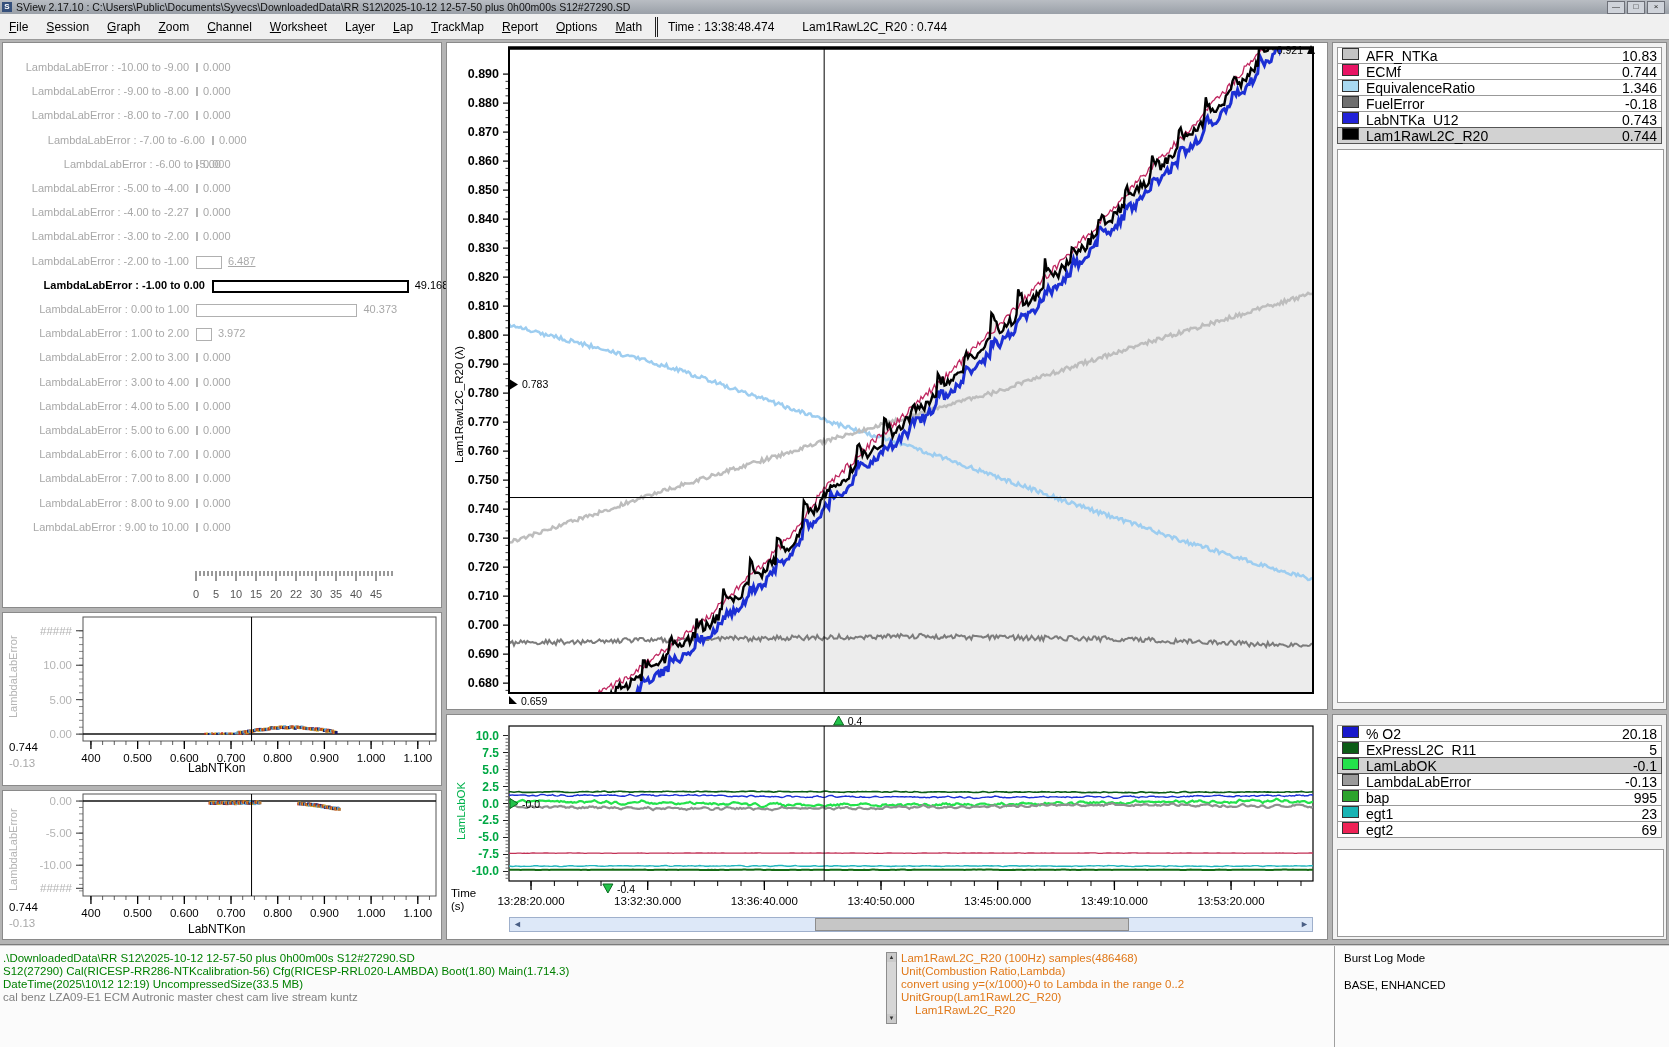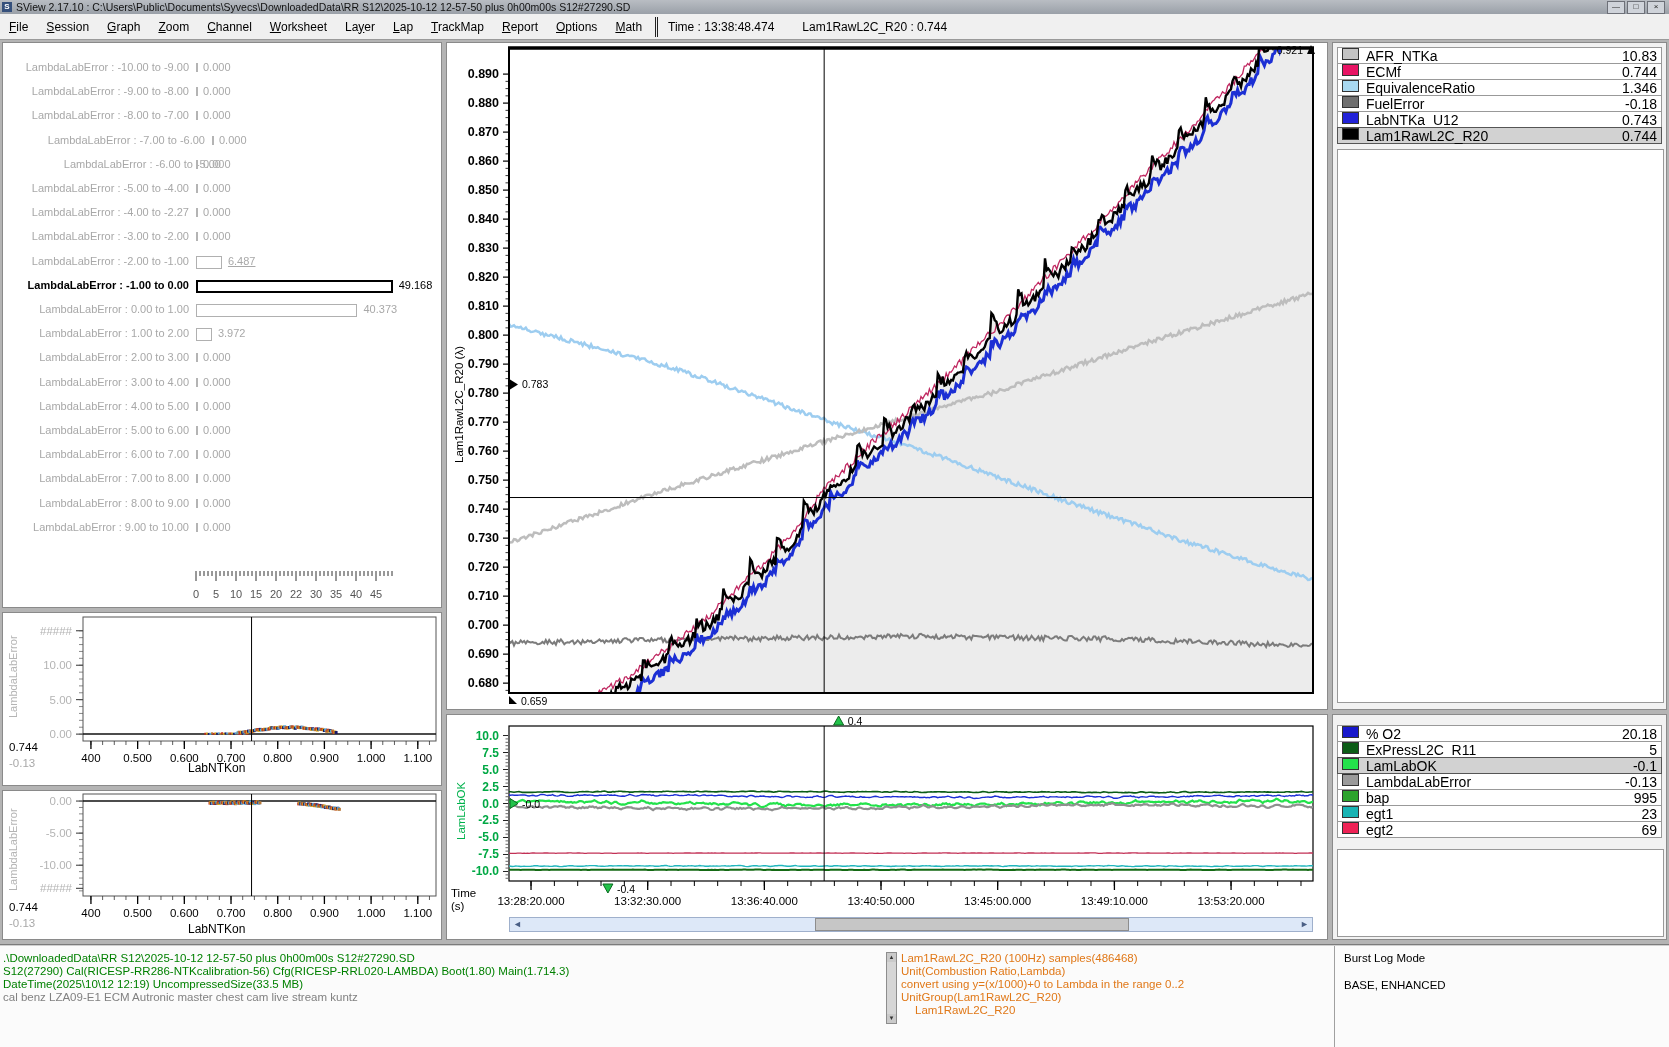--- a/index.html
+++ b/index.html
@@ -128,21 +128,21 @@
       <div class="abs" style="left: 0px; top: 183.4px; width: 438px; height: 22px;">
         <div class="hist-label" style="left: 0px; top: 4px;">LambdaLabError : -3.00 to -2.00</div>
         <div class="hist-zero" style="left: 193px; top: 6px;"></div>
         <div class="hist-val" style="left: 200px; top: 4px;">0.000</div>
       </div>
       <div class="abs" style="left: 0px; top: 207.6px; width: 438px; height: 22px;">
         <div class="hist-label" style="left: 0px; top: 4px;">LambdaLabError : -2.00 to -1.00</div>
         <div class="hist-bar" style="left: 193px; top: 5px; width: 25.948px;"></div>
         <div class="hist-val" style="left: 224.948px; top: 4px; text-decoration: underline;">6.487</div>
       </div>
-      <div class="abs" style="left: 0px; top: 231.8px; width: 492px; height: 22px;">
+      <div class="abs" style="left: 16px; top: 231.8px; width: 492px; height: 22px;">
         <div class="hist-label sel" style="left: 0px; top: 4px;">LambdaLabError : -1.00 to 0.00</div>
         <div class="hist-bar sel" style="left: 193px; top: 5px; width: 196.672px;"></div>
         <div class="hist-val sel" style="left: 395.672px; top: 4px;">49.168</div>
       </div>
       <div class="abs" style="left: 0px; top: 256px; width: 438px; height: 22px;">
         <div class="hist-label" style="left: 0px; top: 4px;">LambdaLabError : 0.00 to 1.00</div>
         <div class="hist-bar" style="left: 193px; top: 5px; width: 161.492px;"></div>
         <div class="hist-val" style="left: 360.492px; top: 4px;">40.373</div>
       </div>
       <div class="abs" style="left: 0px; top: 280.2px; width: 438px; height: 22px;">

